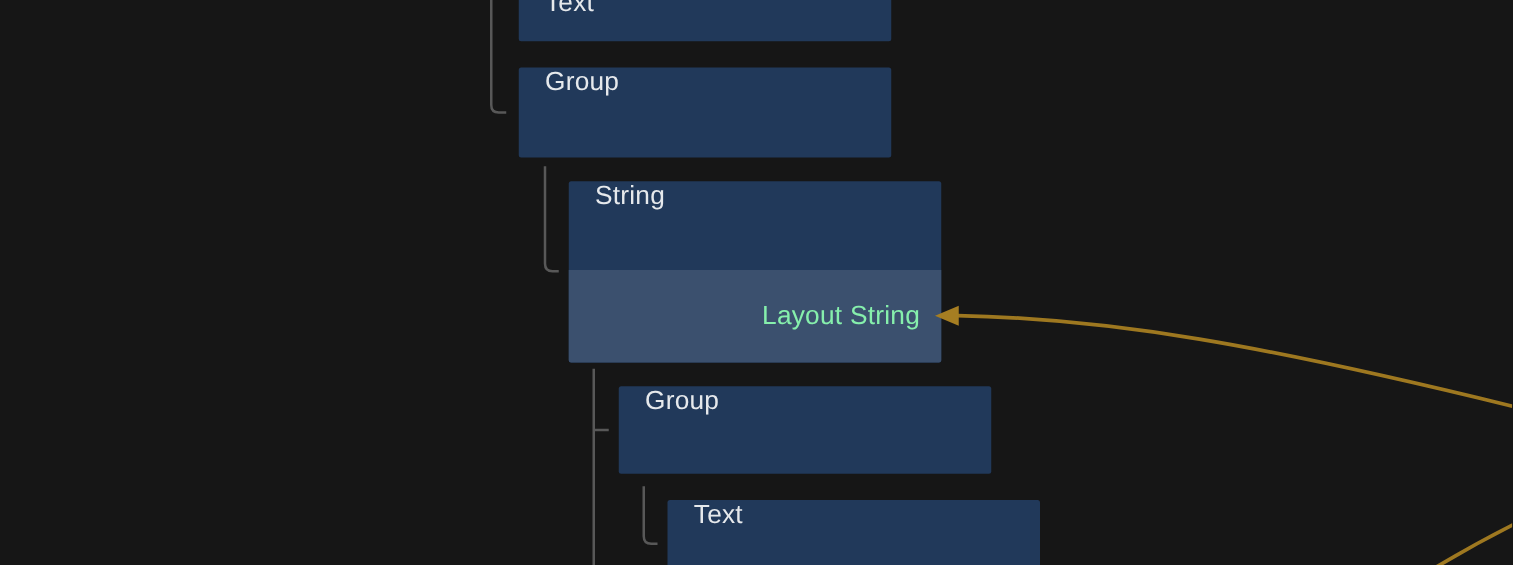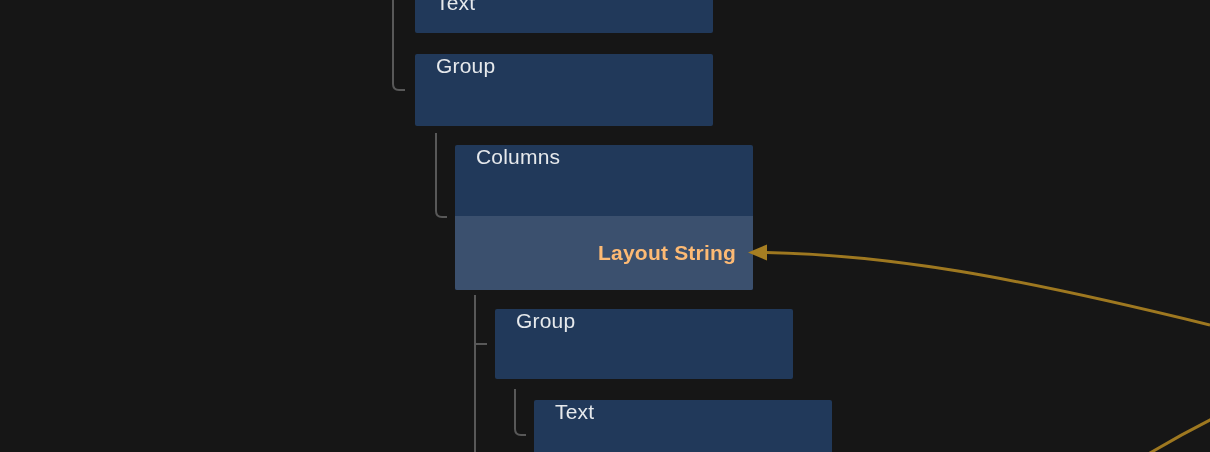--- a/index.html
+++ b/index.html
@@ -46,23 +46,23 @@
   }
   .node-port {
     display: flex;
     align-items: center;
     justify-content: flex-end;
     height: 74px;
     background: #3B506E;
     border-radius: 0 0 2px 2px;
   }
   .port-label {
-    color: #fdba74;
+    color: #86efac;
     font-size: 21px;
-    font-weight: 700;
+    font-weight: 400;
     letter-spacing: 0.2px;
     padding-right: 17px;
     white-space: nowrap;
   }
   
   .node-1 { left: 415px; top: -37px; height: 70px; }
   .node-1 .node-header { height: 70px; align-items: flex-end; }
   .node-1 .node-label { padding-bottom: 18px; }
   .node-2 { left: 415px; top: 54px;  height: 72px; }
   .node-2 .node-header { height: 72px; }
@@ -100,21 +100,21 @@
   </div>
 
   <div class="node node-2">
     <div class="node-header">
       <span class="node-label">Group</span>
     </div>
   </div>
 
   <div class="node node-3">
     <div class="node-header">
-      <span class="node-label">Columns</span>
+      <span class="node-label">String</span>
     </div>
     <div class="node-port">
       <span class="port-label">Layout String</span>
     </div>
   </div>
 
   <div class="node node-4">
     <div class="node-header">
       <span class="node-label">Group</span>
     </div>

